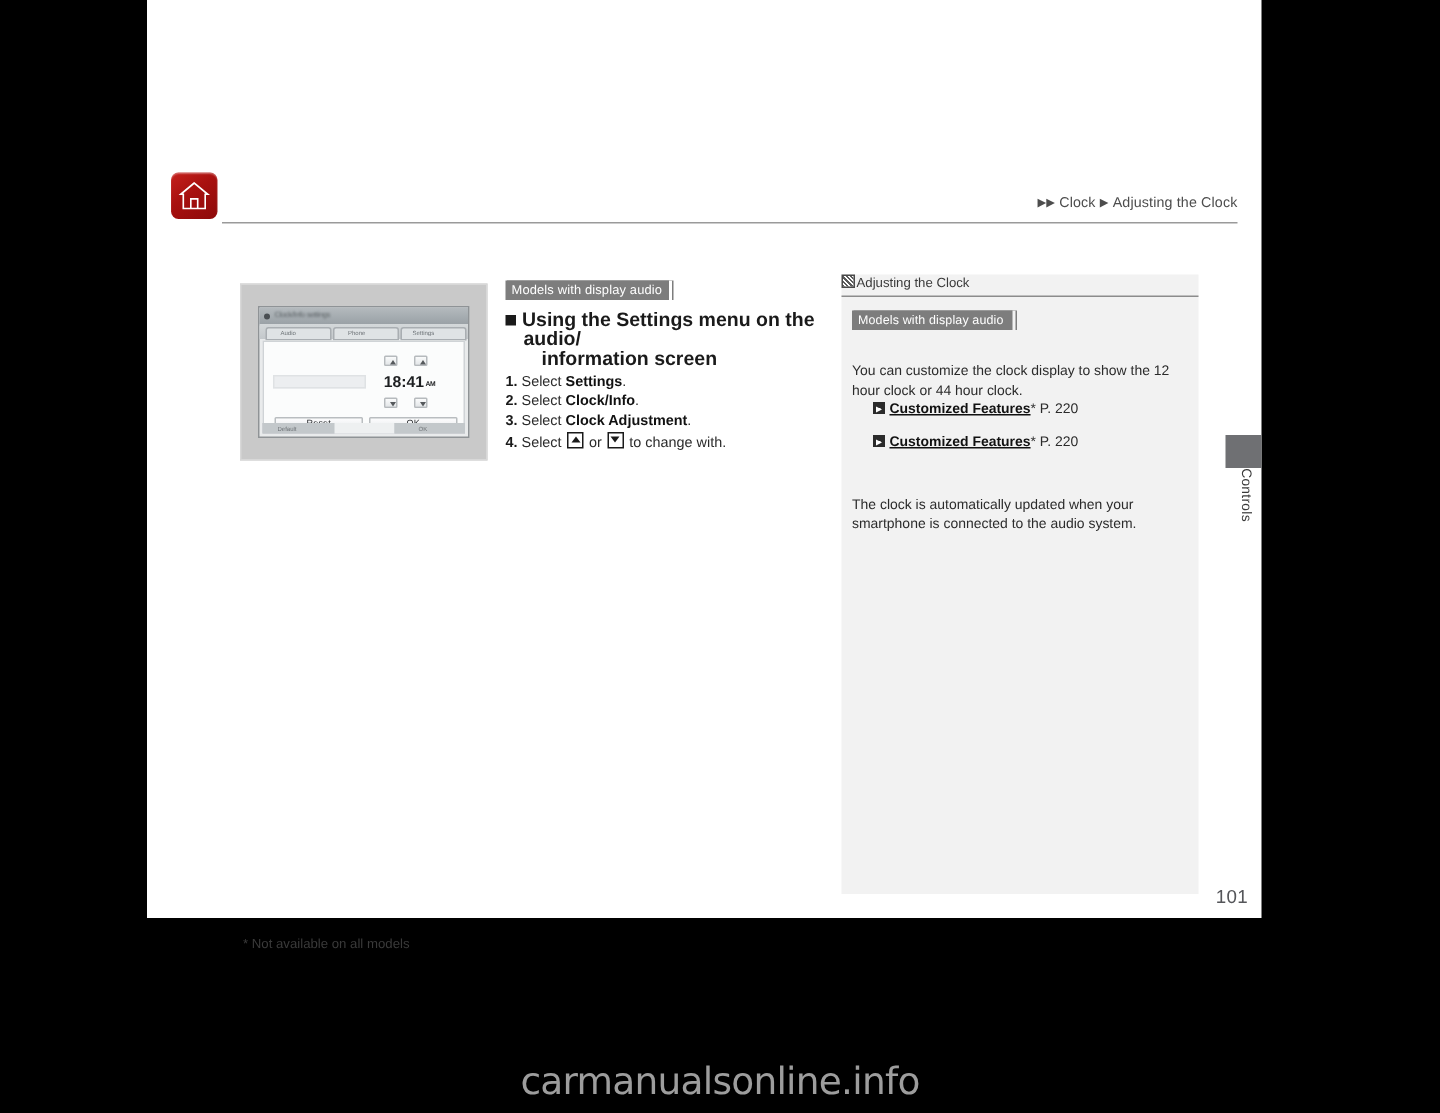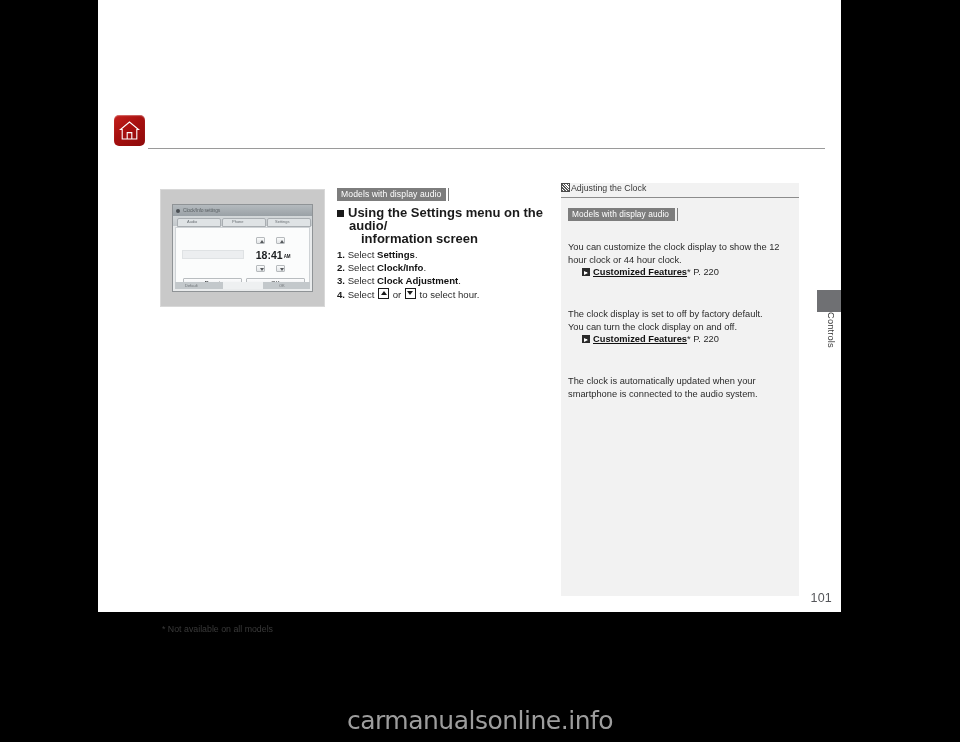--- a/index.html
+++ b/index.html
@@ -459,20 +459,23 @@
 
   <div id="page">
 
     <div class="home-icon">
       <svg width="21" height="21" viewBox="0 0 21 21">
         <path d="M10.5 2 L1.5 9.5 L3.2 9.5 L3.2 19 L17.8 19 L17.8 9.5 L19.5 9.5 Z" fill="none" stroke="#ffffff" stroke-width="1.1"></path>
         <path d="M8.2 19 L8.2 12.6 L12.8 12.6 L12.8 19" fill="none" stroke="#ffffff" stroke-width="1.1"></path>
       </svg>
     </div>
 
+    <div class="breadcrumb">
+      <span class="tri">▶</span><span class="tri">▶</span>&nbsp;<span>Clock</span>&nbsp;<span class="tri">▶</span>&nbsp;<span>Adjusting the Clock</span>
+    </div>
 
     <div class="header-rule"></div>
 
     <div class="figure-frame">
       <div class="device">
 
         <div class="device-titlebar">
           <span class="dot"></span>
           <span class="blurtext">Clock/Info settings</span>
         </div>
@@ -531,21 +534,21 @@
         <li>
           <span class="num">2.</span>
           <span>Select </span><b>Clock/Info</b><span>.</span>
         </li>
         <li>
           <span class="num">3.</span>
           <span>Select </span><b>Clock Adjustment</b><span>.</span>
         </li>
         <li>
           <span class="num">4.</span>
-          <span>Select </span><span class="ui-key up"></span><span> or </span><span class="ui-key down"></span><span> to select hour.</span>
+          <span>Select </span><span class="ui-key up"></span><span> or </span><span class="ui-key down"></span><span> to change with.</span>
         </li>
       </ol>
     </div>
 
     <div class="sidebar">
 
       <div class="sb-title">
         <span class="glyph"></span><span>Adjusting the Clock</span>
       </div>
 
@@ -557,24 +560,20 @@
           <span>You can customize the clock display to show the 12</span><br>
           <span>hour clock or 44 hour clock.</span>
         </div>
 
         <div class="sb-ref">
           <span class="ref-icon"></span><b>Customized Features</b><span>*</span><span> P. 220</span>
         </div>
 
         <div class="sb-gap"></div>
 
-        <div class="sb-para">
-          <span>The clock display is set to off by factory default.</span><br>
-          <span>You can turn the clock display on and off.</span>
-        </div>
 
         <div class="sb-ref">
           <span class="ref-icon"></span><b>Customized Features</b><span>*</span><span> P. 220</span>
         </div>
 
         <div class="sb-gap"></div>
 
         <div class="sb-para">
           <span>The clock is automatically updated when your</span><br>
           <span>smartphone is connected to the audio system.</span>

